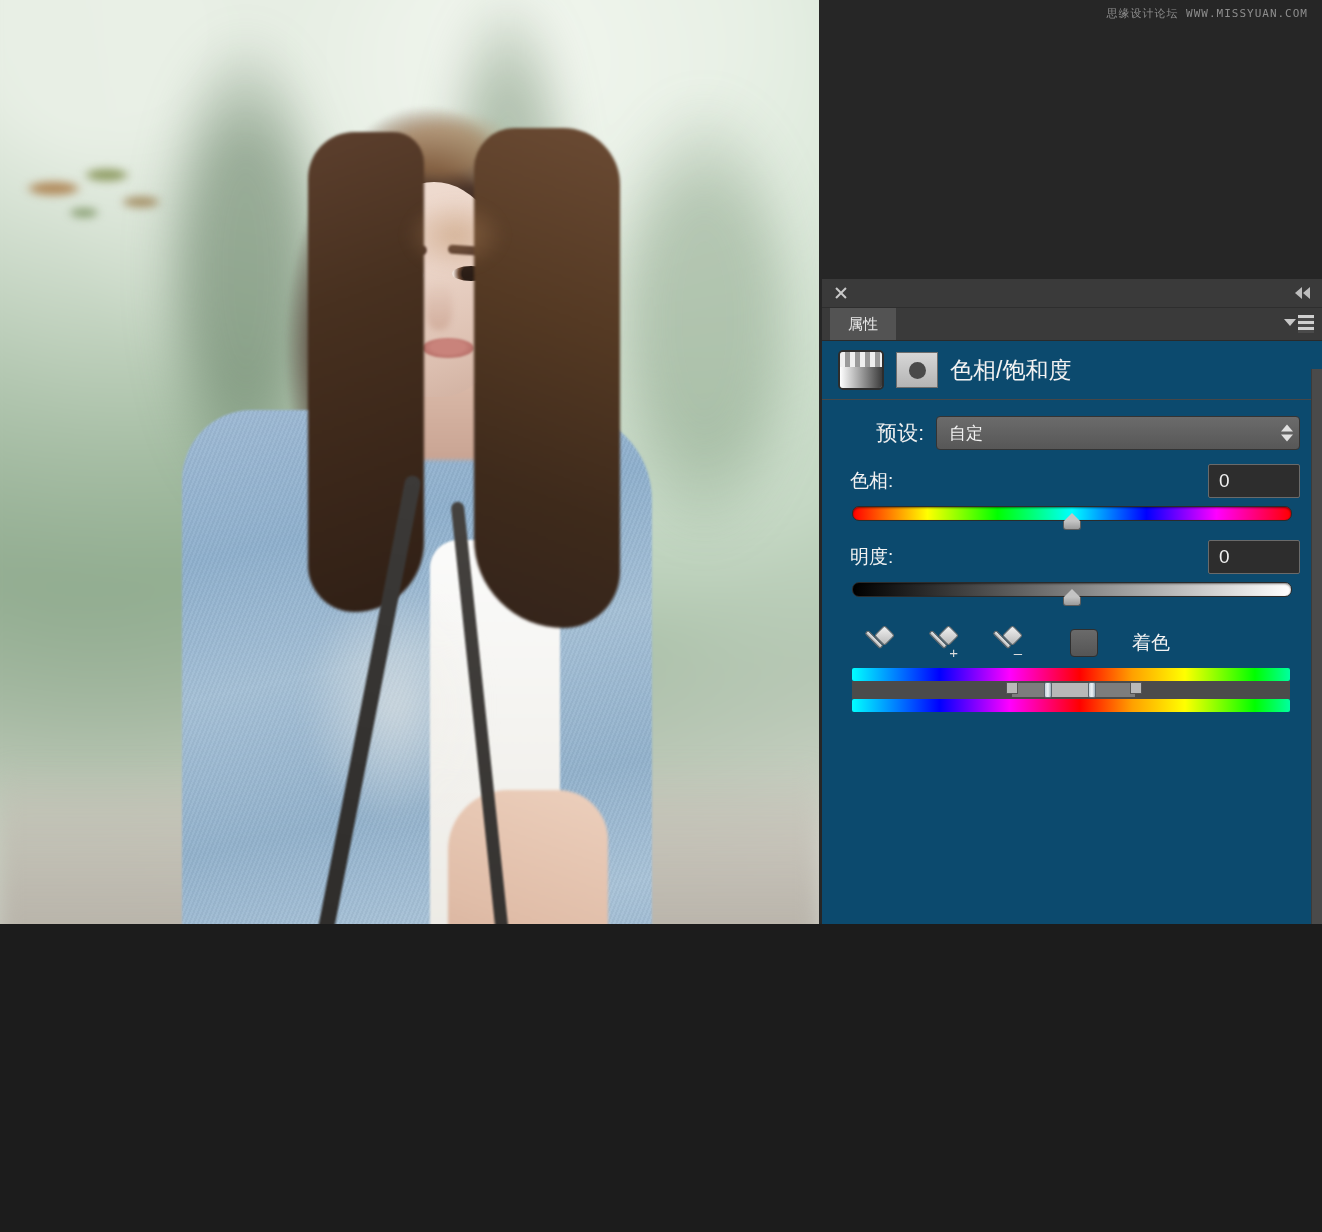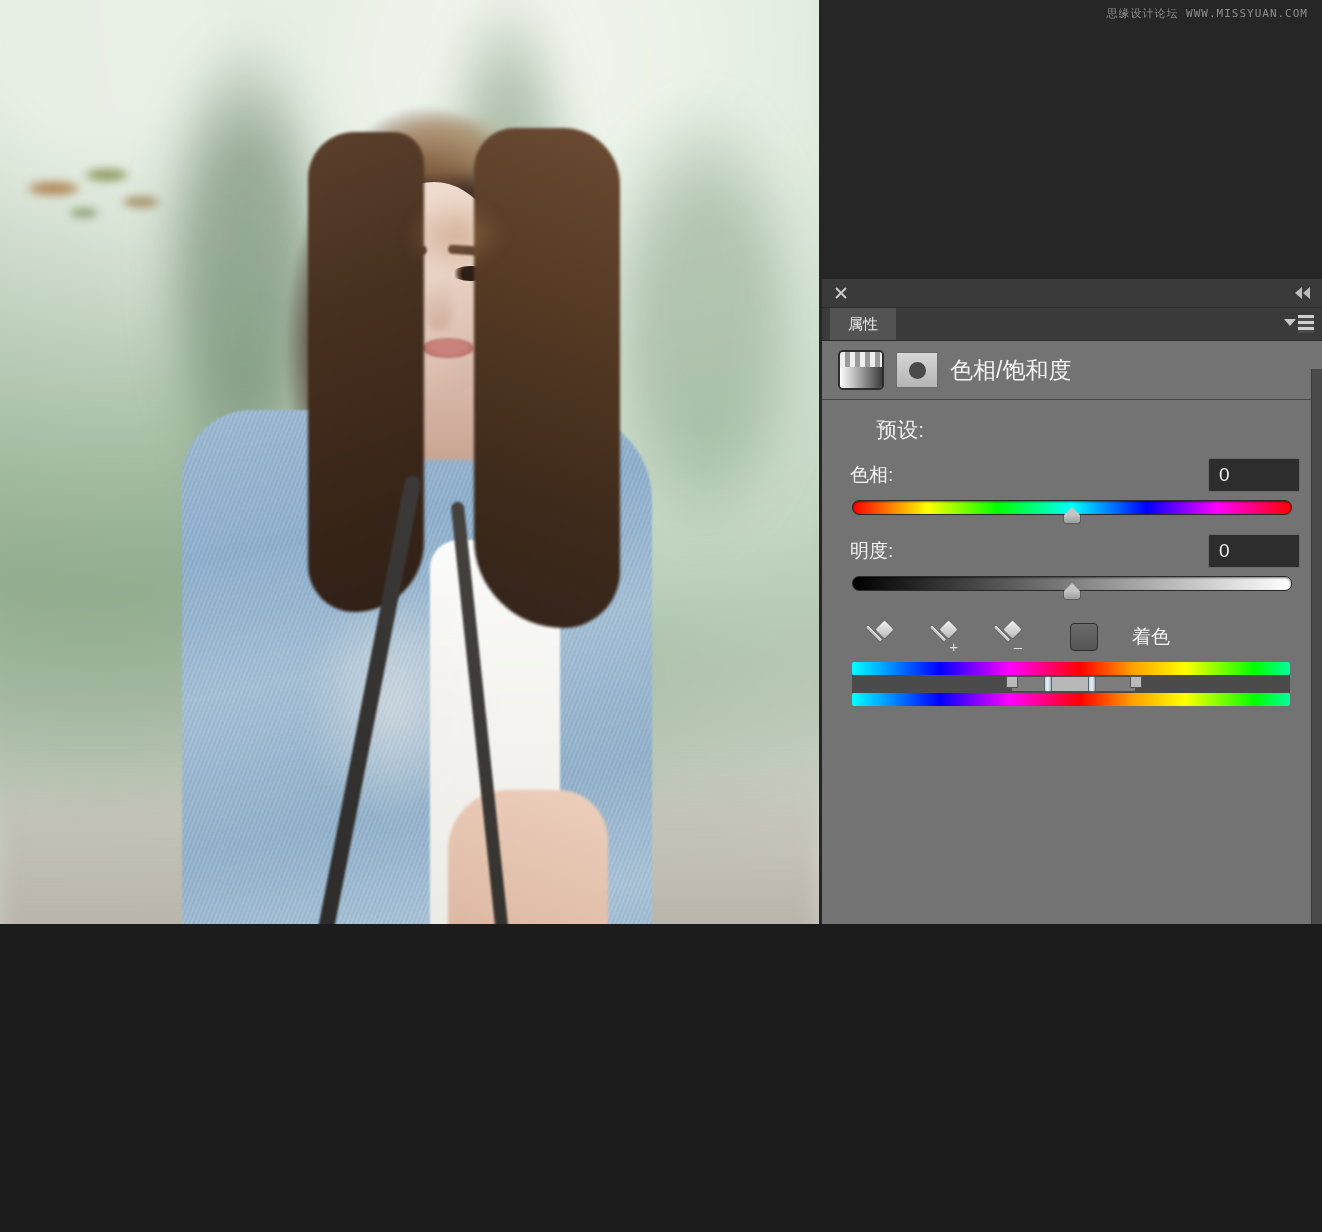--- a/index.html
+++ b/index.html
@@ -124,21 +124,21 @@
   .wm-bot .ps{font-size:34px;font-weight:bold;color:#3a9a2e;
        text-shadow:1px 1px 0 #0c3b08, 2px 2px 2px rgba(0,0,0,.6);letter-spacing:-1px;}
   .wm-bot .cn{font-size:26px;font-weight:bold;color:#2f8f27;margin-left:6px;
        text-shadow:1px 1px 0 #0c3b08;}
   .wm-bot .url{display:block;margin-top:-8px;font-size:15px;font-weight:bold;color:#cfcfcf;
        font-family:"DejaVu Sans Mono","Liberation Mono",monospace;
        text-shadow:1px 1px 1px rgba(0,0,0,.8);}
 
   
   .panel{position:absolute;left:822px;top:279px;width:500px;height:783px;
-         background:#737373;color:#e9e9e9;}
+         background:#0c4a6e;color:#e9e9e9;}
   .panel-topbar{height:28px;background:#3a3a3a;position:relative;border-bottom:1px solid #2e2e2e;}
   .close-x{position:absolute;left:10px;top:5px;width:18px;height:18px;cursor:pointer;}
   .close-x::before,.close-x::after{content:"";position:absolute;left:2px;top:8px;width:14px;height:2px;
         background:#c9c9c9;}
   .close-x::before{transform:rotate(45deg);} .close-x::after{transform:rotate(-45deg);}
   .collapse{position:absolute;right:10px;top:7px;width:22px;height:14px;cursor:pointer;}
   .chev{position:absolute;top:1px;width:0;height:0;border-top:6px solid transparent;
         border-bottom:6px solid transparent;border-right:7px solid #bdbdbd;}
   .chev.a{right:10px;} .chev.b{right:2px;}
 
@@ -317,20 +317,27 @@
       <div class="thumb-mask">
         <div class="dot"></div>
       </div>
       <div class="layer-title">色相/饱和度</div>
     </div>
 
     <div class="body">
 
       <div class="row">
         <div class="lbl-preset">预设:</div>
+        <div class="select">
+          <span>自定</span>
+          <span class="stepper">
+            <i class="up"></i>
+              <i class="dn"></i>
+          </span>
+        </div>
       </div>
 
 
       <div class="slider-block">
         <div class="slider-head">
           <span class="s-label">色相:</span>
           <span class="s-field">0</span>
         </div>
         <div class="track-wrap">
           <div class="track t-hue"></div>

